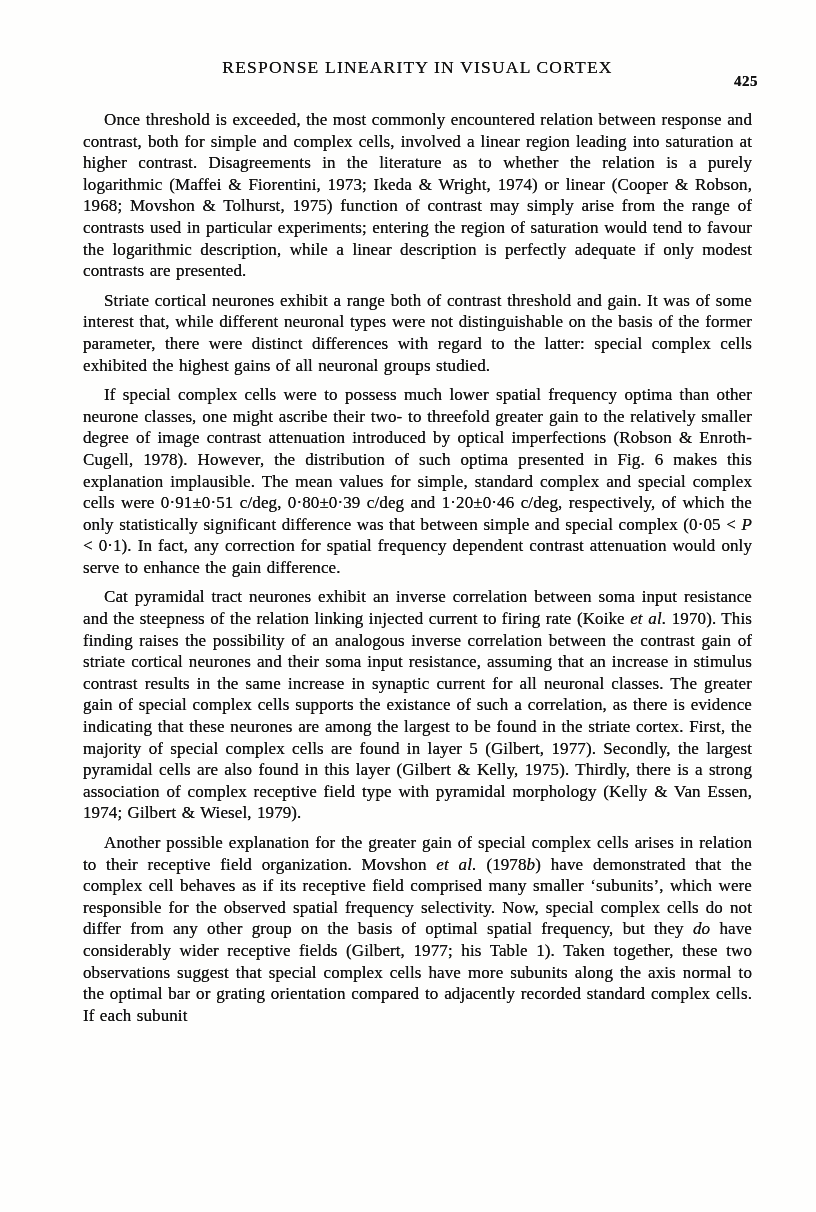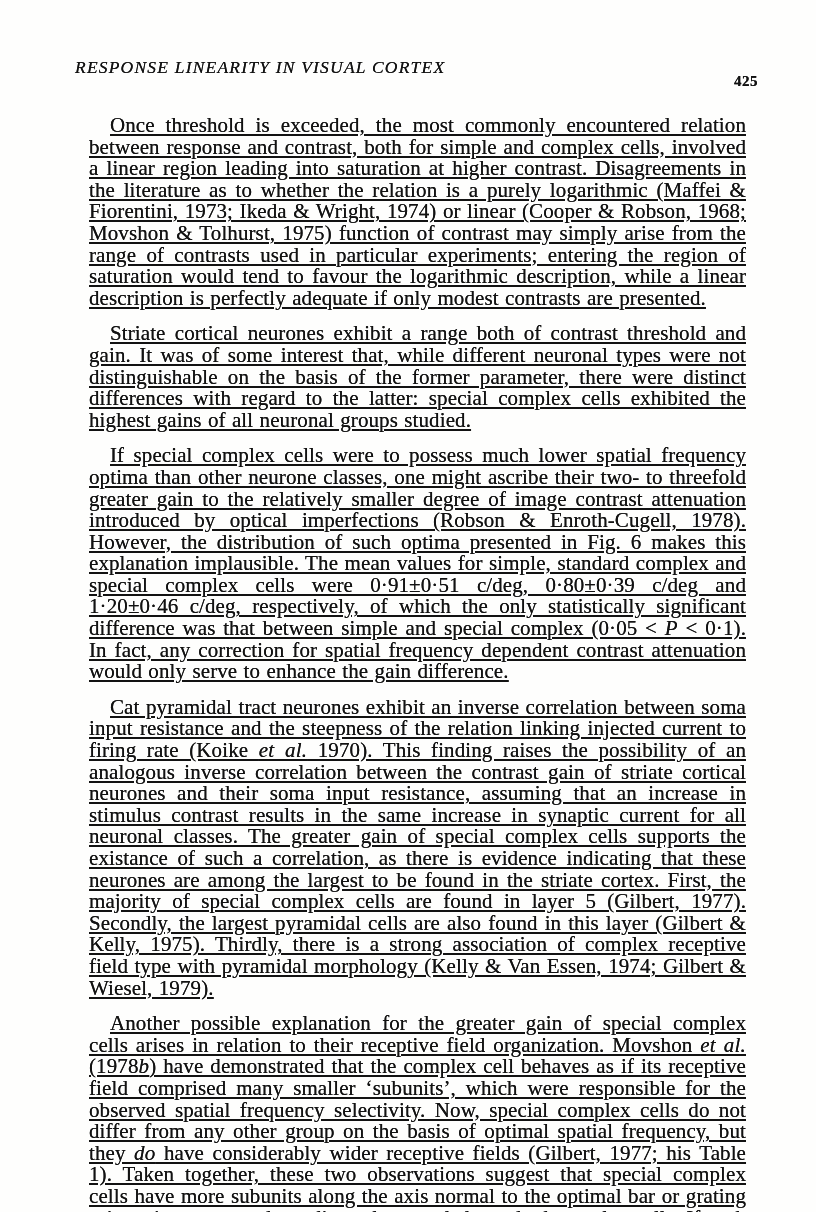--- a/index.html
+++ b/index.html
@@ -21,22 +21,21 @@
     font-family: "Liberation Serif", "DejaVu Serif", serif;
     text-shadow: 0 0 0.5px rgba(0,0,0,0.85); 
   }
   .running-head {
     position: absolute;
     top: 57px;
     left: 75px;
     width: 685px;
   }
   .running-title {
-    text-align: left;
-    font-style: italic;
+    text-align: center;
     font-size: 17.5px;
     letter-spacing: 1.2px;
     white-space: nowrap;
   }
   .page-number {
     position: absolute;
     right: 2px;
     top: 16px;
     font-size: 15px;
     font-weight: bold;
@@ -50,28 +49,27 @@
   }
   .section-heading {
     margin: 0 0 7px 0;
     font-size: 17.5px;
     font-style: italic;
     font-weight: normal;
     line-height: 22px;
     letter-spacing: 0.2px;
   }
   .para {
-    margin: 14px;
-    font-size: 21px;
+    margin: 8px;
+    font-size: 17px;
     line-height: 21.6px;
     text-align: justify;
     text-indent: 21px;
     letter-spacing: 0.1px;
     word-spacing: 1px;
-    text-decoration: underline;
   }
   .para i {
     letter-spacing: 0.2px;
   }
 </style>
 </head>
 <body>
 
 <div class="page">
 

